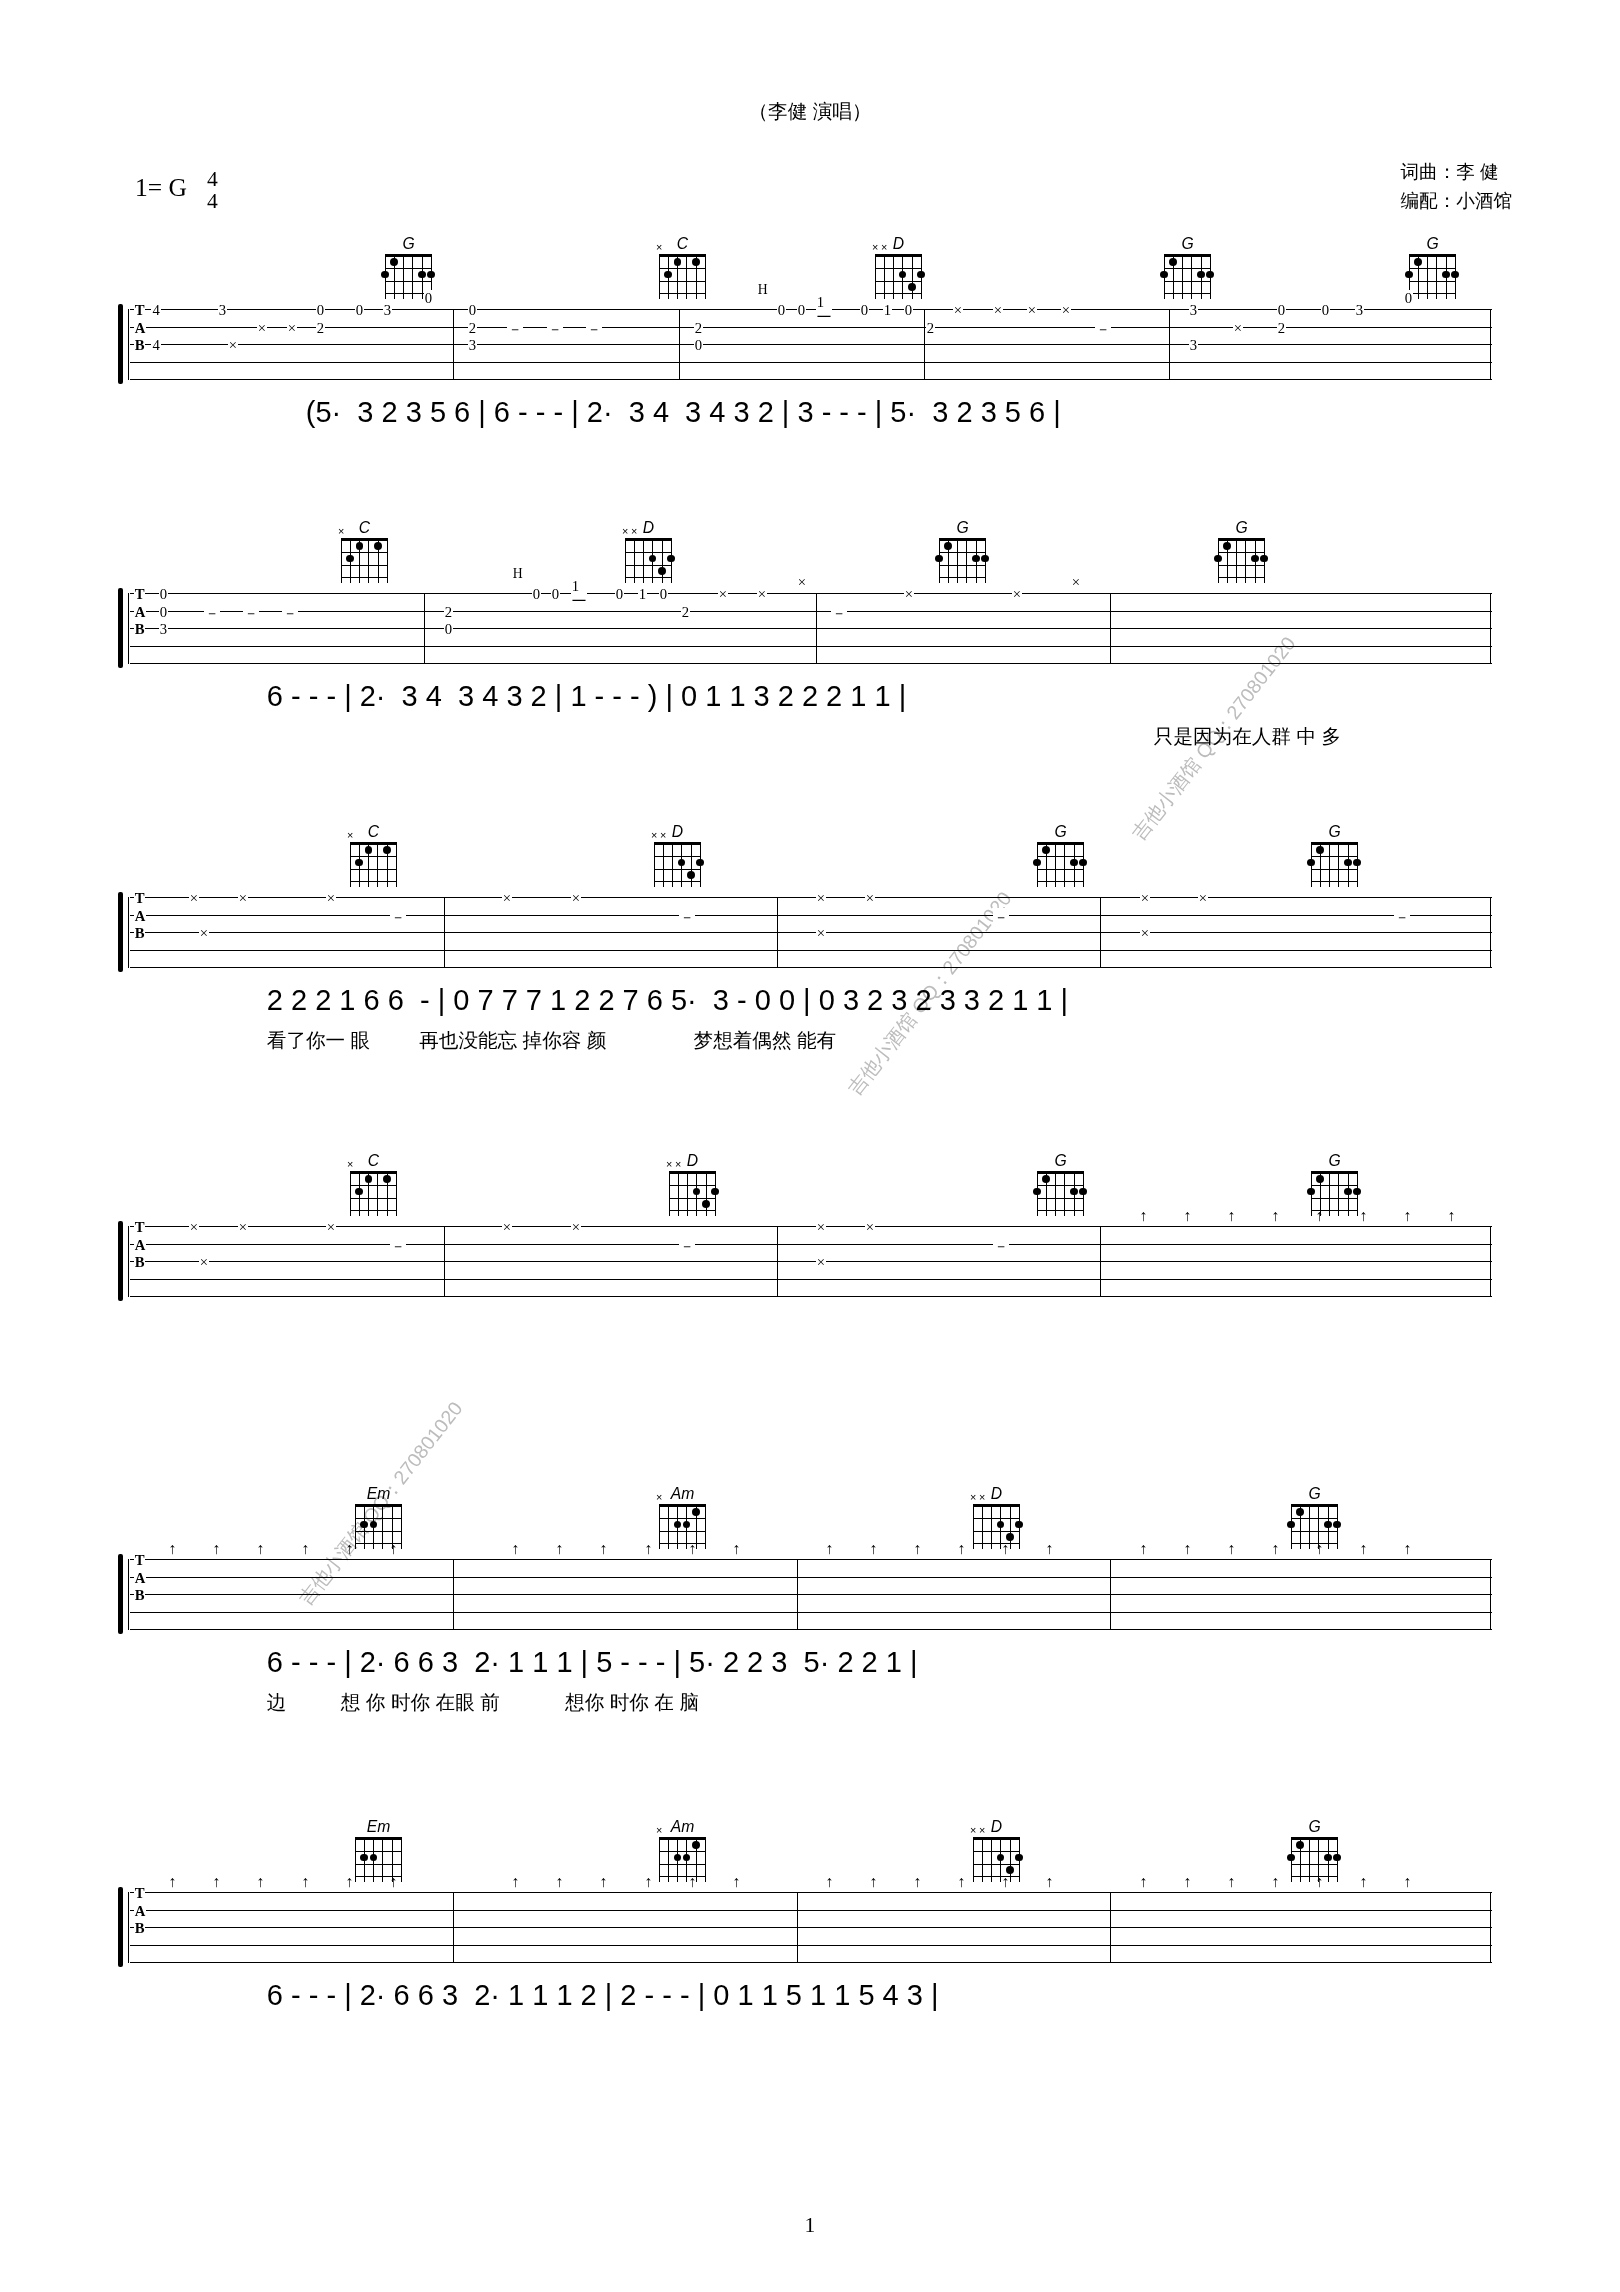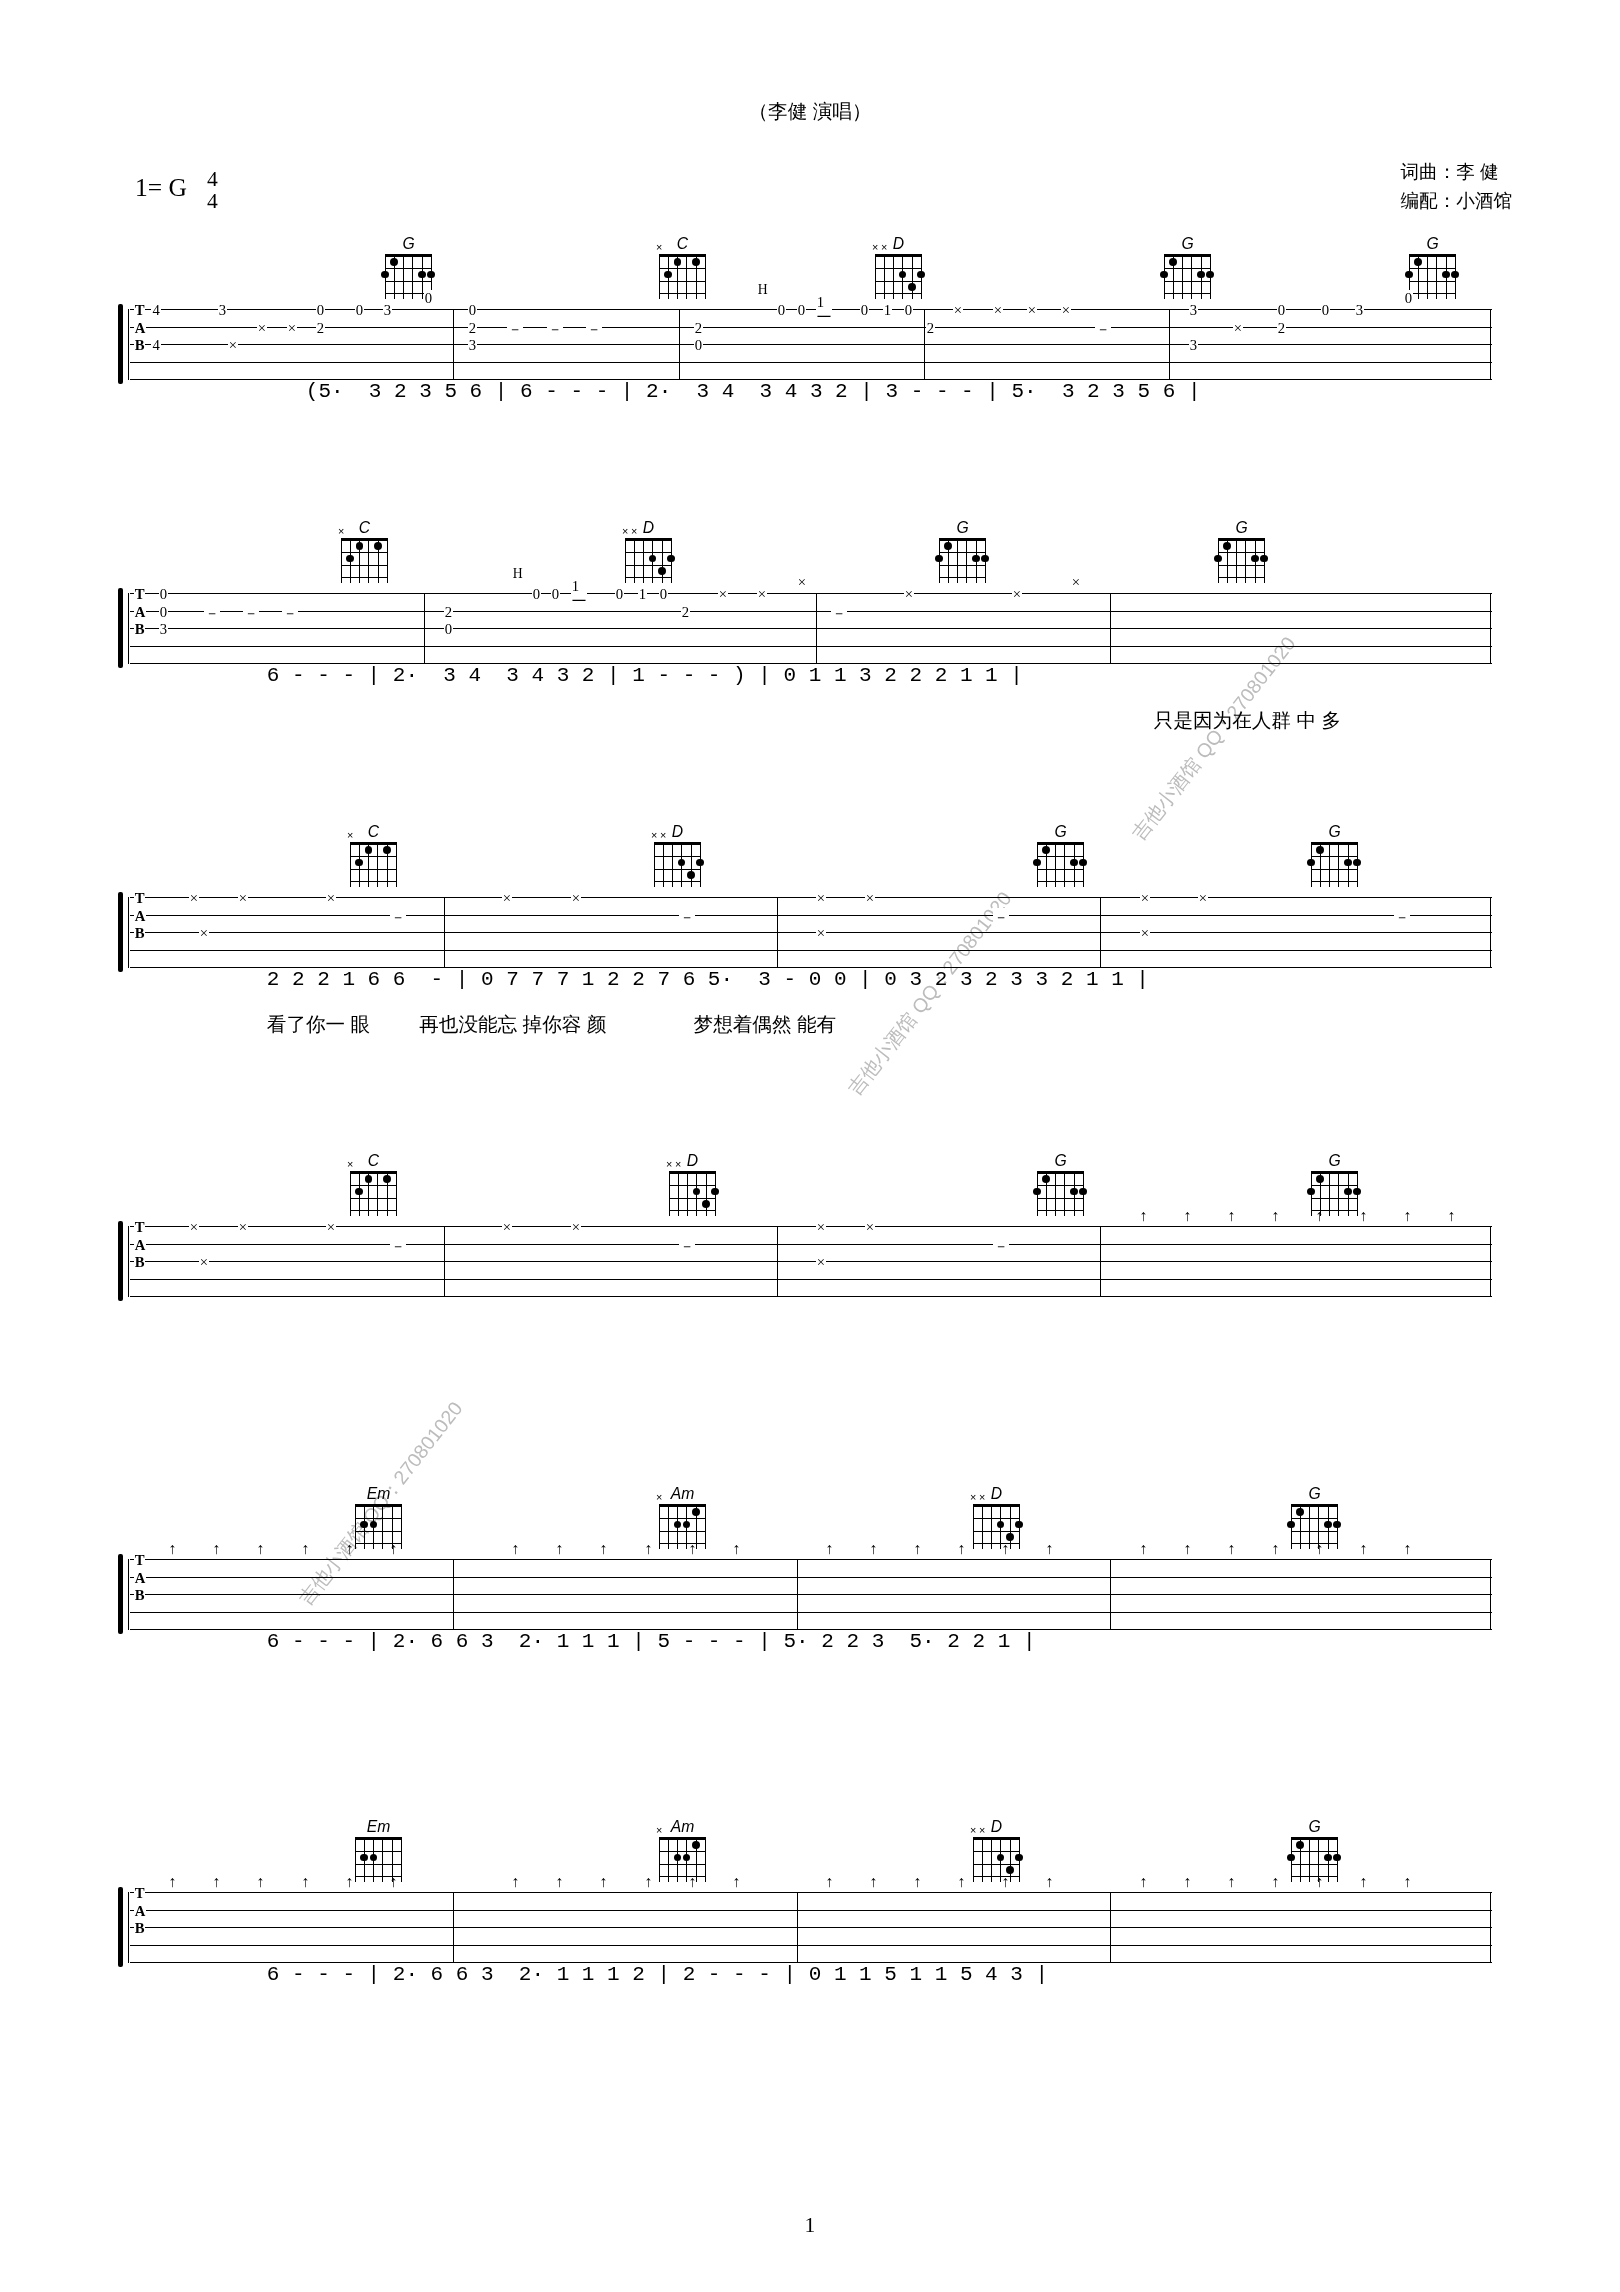--- a/index.html
+++ b/index.html
@@ -33,21 +33,21 @@
   .chordbox{position:absolute;width:61px;}
   .chordname{font-family:"Liberation Sans",sans-serif;font-size:15.7px;font-style:italic;text-align:center;margin-bottom:1px;}
   .grid{position:relative;width:47px;height:45px;margin:0 auto;}
   .grid .v{position:absolute;top:0;width:1px;height:100%;background:#000;}
   .grid .h{position:absolute;left:0;width:100%;height:1px;background:#000;}
   .grid .nut{position:absolute;left:0;top:0;width:100%;height:2.9px;background:#000;}
   .dot{position:absolute;width:7.8px;height:7.8px;border-radius:50%;background:#000;}
   .omark{position:absolute;top:-12.7px;font-size:10.8px;font-family:"Liberation Sans",sans-serif;}
 
   
-  .numline{position:relative;height:43px;font-family:Liberation Mono, monospace;font-size:21px;white-space:pre;margin-left:11.8px;}
+  .numline{position:relative;height:43px;font-family:Liberation Sans, sans-serif;font-size:29px;white-space:pre;margin-left:11.8px;margin-top:16px;}
   .numline span{position:absolute;top:0;}
   .lyricline{position:relative;height:33px;font-family:"Liberation Sans",sans-serif;font-size:19.6px;white-space:pre;margin-left:11.8px;}
   .lyricline span{position:absolute;top:0;}
 
   
   .tabnote{position:absolute;font-family:"Liberation Serif",serif;font-size:14.7px;background:#fff;padding:0 1px;}
   .strum{position:absolute;font-family:"Liberation Serif",serif;font-size:15.7px;}
 
   .watermark{position:absolute;color:#bcbcbc;font-family:"Liberation Sans",sans-serif;font-size:19.6px;transform:rotate(-52deg);white-space:nowrap;pointer-events:none;}
 </style>
@@ -747,20 +747,23 @@
       <div class="strum" style="left:1098px;top:-13.7px">↑</div>
       <div class="strum" style="left:1142px;top:-13.7px">↑</div>
       <div class="strum" style="left:1186px;top:-13.7px">↑</div>
       <div class="strum" style="left:1230px;top:-13.7px">↑</div>
       <div class="strum" style="left:1274px;top:-13.7px">↑</div>
     </div>
 
     <div class="numline">
       <span style="left:137px">6 - - - | 2· 6 6 3  2· 1 1 1 | 5 - - - | 5· 2 2 3  5· 2 2 1 |</span>
     </div>
+    <div class="lyricline">
+      <span style="left:137px">边          想 你 时你 在眼 前            想你 时你 在 脑</span>
+    </div>
   </div>
 
   <div class="system" style="top:1818px;">
     <div class="chordbox" style="left:230px;top:0;">
       <div class="chordname">Em</div>
       <div class="grid">
         <div class="nut"></div>
         <div class="v" style="left:0"></div>
           <div class="v" style="left:8.8px"></div>
           <div class="v" style="left:17.6px"></div>

